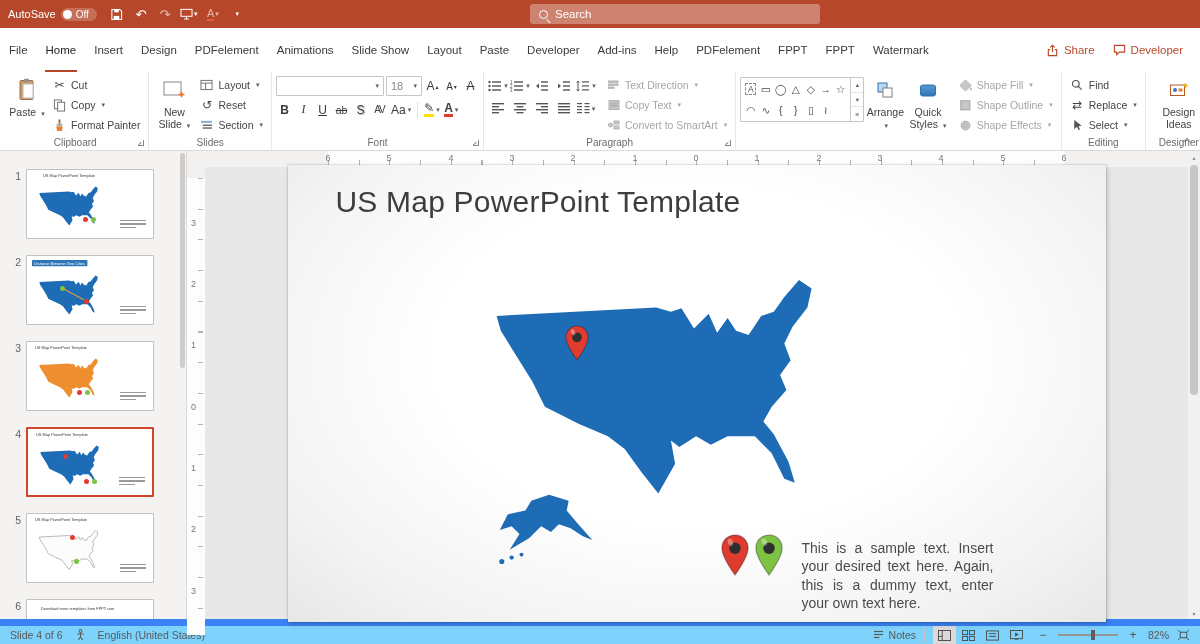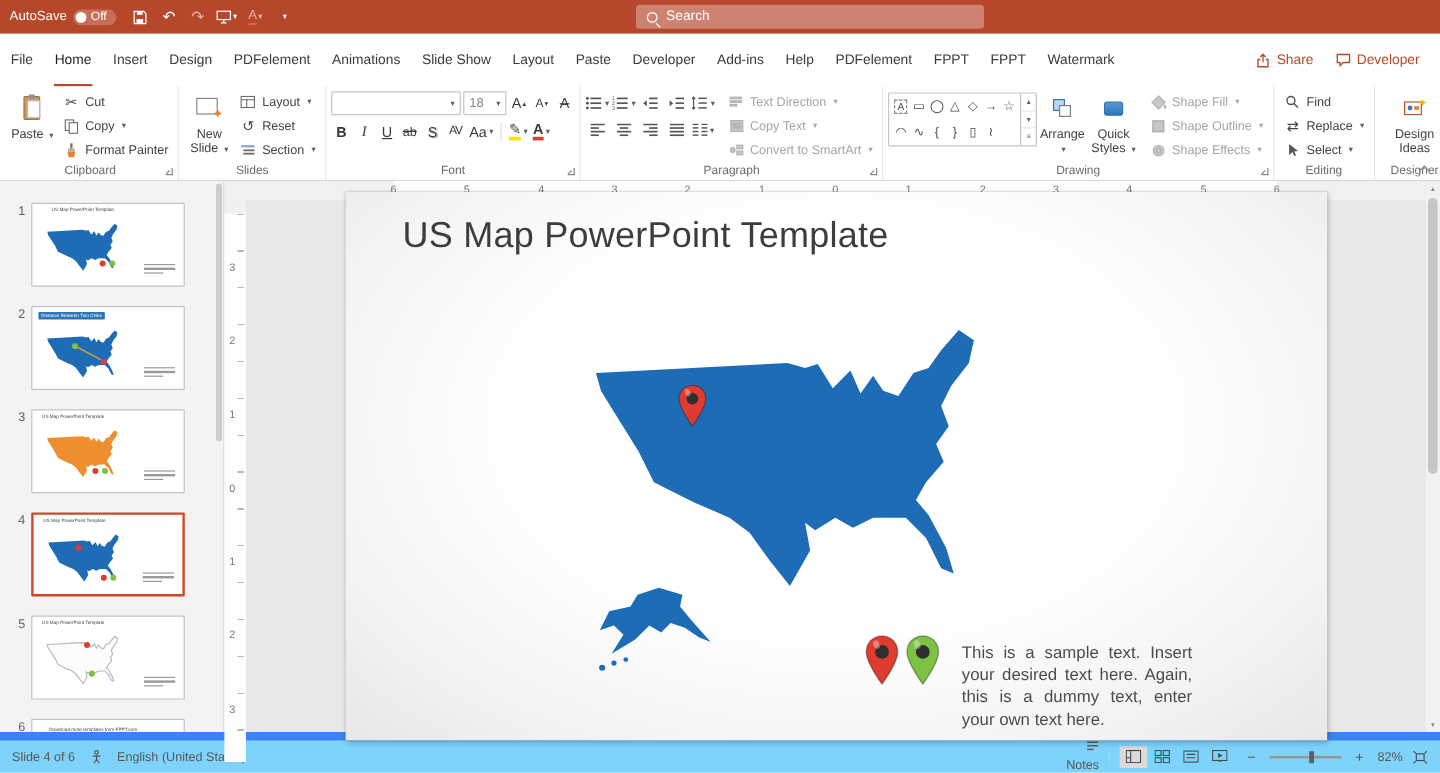--- a/index.html
+++ b/index.html
@@ -114,21 +114,21 @@
 .pin-green{color:var(--pin-green,#7DC242);}
 .body-text{position:absolute;left:514px;top:374px;width:192px;font-size:14px;line-height:1.33;color:#4b4b4b;text-align:justify;}
 .vscroll{position:absolute;right:0;top:0;width:12px;bottom:0;background:#f1f1f1;}
 .vs-arrow{position:absolute;left:0;width:12px;height:12px;display:flex;align-items:center;justify-content:center;font-size:6px;color:#8a8886;}
 .vs-thumb{position:absolute;top:14px;left:2px;width:8px;height:230px;background:#c8c6c4;border-radius:4px;}
 
 
 .statusbar{flex:0 0 22px;background:#7dd3fc;border-top:7px solid #3b82f6;display:flex;align-items:center;font-size:10.5px;color:#5a5856;padding:0 10px;gap:12px;}
 .sb-left{display:flex;align-items:center;gap:12px;}
 .sb-right{margin-left:auto;display:flex;align-items:center;gap:8px;}
-.sb-item{display:flex;align-items:flex-end;gap:5px;flex-direction:column;}
+.sb-item{display:flex;align-items:center;gap:5px;}
 .sb-div{width:1px;height:14px;background:#c8c6c4;}
 .sb-views{display:flex;align-items:center;gap:1px;}
 .sb-view{width:23px;height:18px;display:flex;align-items:center;justify-content:center;}
 .sb-view.active{background:#dcdad8;}
 .zoom-track{width:60px;height:2px;background:#979593;position:relative;}
 .zoom-thumb{position:absolute;left:33px;top:-4px;width:4px;height:10px;background:#605e5c;}
 .zbtn{width:14px;text-align:center;font-size:12px;color:#5a5856;}
 svg{display:block;}
 </style>
 </head>
@@ -590,24 +590,20 @@
                 <svg width="13" height="13" viewBox="0 0 14 14">
                   <circle cx="7" cy="7" r="4.8"></circle>
                   <circle cx="7" cy="7" r="2.2" fill="#efeeec"></circle>
                 </svg>
               </span>
             <span>Shape Effects</span>
             <span class="dd">▾</span>
           </div>
         </div>
       </div>
-      <div class="rg-foot">
-          <span>Drawing</span>
-          <span class="launcher"></span>
-        </div>
     </div>
 
     <div class="rgroup">
       <div class="rg-body">
         <div class="vcol">
           <div class="srow">
             <span class="ic">
                 <svg width="12" height="12" viewBox="0 0 13 13" fill="none" stroke="#555" stroke-width="1.3">
                   <circle cx="5.2" cy="5.2" r="3.6"></circle>
                   <path d="M8 8l3.5 3.5"></path>

